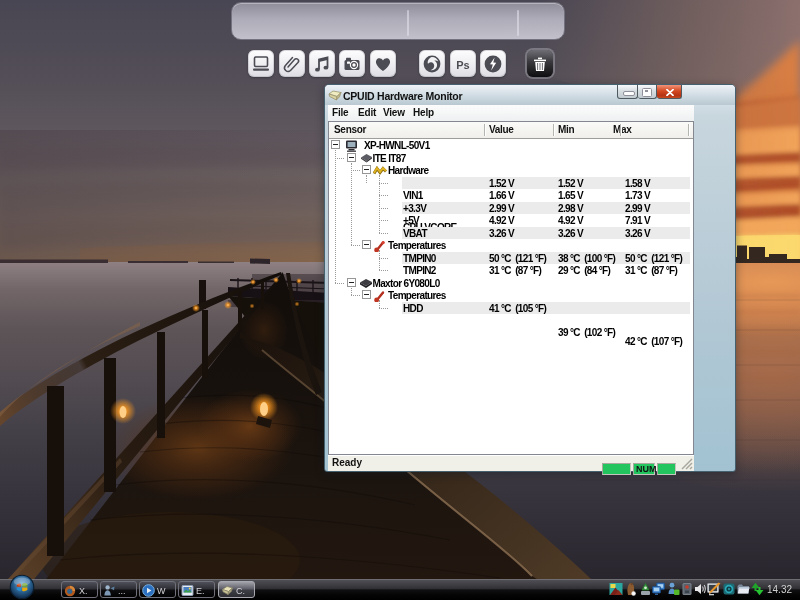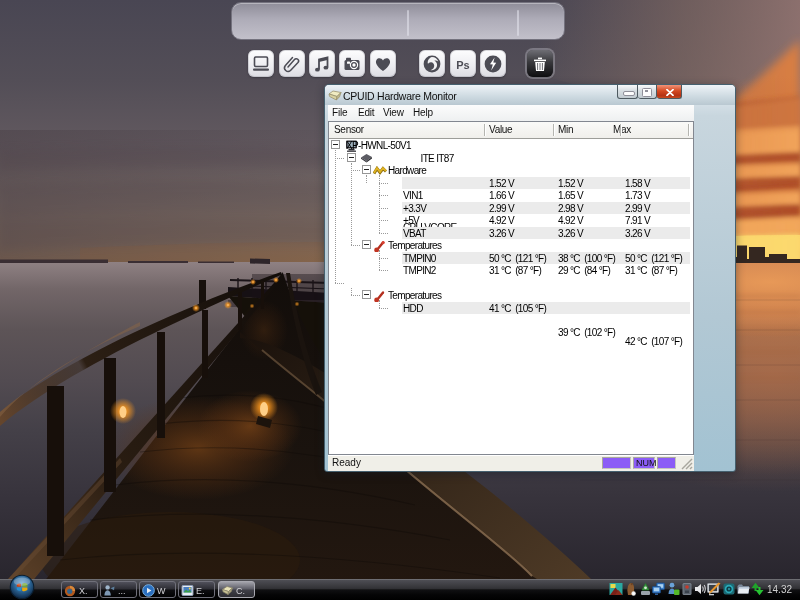--- a/index.html
+++ b/index.html
@@ -10,21 +10,21 @@
 background:linear-gradient(#8f8d99,#aeacb8 45%,#c2c0ca);border:1px solid #74727e;box-sizing:border-box;
 box-shadow:inset 0 1px 0 rgba(255,255,255,.35);}
 .dkb{position:absolute;top:7px;width:26px;height:27px;border-radius:6px;
 background:linear-gradient(#fdfdfe,#ececf0 60%,#dcdce2);box-shadow:0 1px 2px rgba(40,40,50,.55), inset 0 0 0 1px rgba(120,120,130,.25);margin-top:40px;}
 .dkb svg{position:absolute;left:50%;top:50%;transform:translate(-50%,-50%);}
 .dksep{position:absolute;top:7px;width:2px;height:26px;background:rgba(230,230,238,.55);border-radius:1px;}
 #dtrash{background:linear-gradient(#6e6e74,#38383c 45%,#0e0e10);box-shadow:0 0 0 2px rgba(210,210,218,.35), 0 1px 2px rgba(30,30,36,.6);}
 
 #win{position:absolute;left:324px;top:84px;width:412px;height:388px;border-radius:5px 5px 3px 3px;
 background:linear-gradient(#e6edf3 0%,#c8d6de 8%,#b2c8d4 60%,#a2c2d2 100%);border:1px solid #45606e;box-sizing:border-box;
-box-shadow:0 2px 8px rgba(20,30,40,.45);}
+box-shadow:0 2px 8px rgba(20,30,40,.45);font-weight:bold;}
 #tbar{position:absolute;left:0;top:0;width:100%;height:20px;border-radius:4px 4px 0 0;
 background:linear-gradient(#eef3f7,#cfdbe2 55%,#b9c8d1);}
 #ttl{position:absolute;left:18px;top:4.5px;font-size:10.5px;letter-spacing:-0.25px;color:#101010;}
 #wicon{position:absolute;left:3px;top:5px;}
 .cbg{position:absolute;top:0px;height:14px;box-sizing:border-box;border:1px solid #4e5a60;border-top:none;}
 #cmin{left:292px;width:21px;border-radius:0 0 3px 3px;background:linear-gradient(#f7f9fa,#d7dee2 45%,#c1cad0);}
 #cmax{left:313px;width:19px;border-radius:0 0 3px 3px;background:linear-gradient(#f7f9fa,#d7dee2 45%,#c1cad0);border-left:none;}
 #ccls{left:332px;width:25px;border-radius:0 0 3px 3px;background:linear-gradient(#f0937a,#d54a22 45%,#b63314 80%,#c54a20);border-left:none;}
 .glyph{position:absolute;}
 #menubar{position:absolute;left:3px;top:20px;width:366px;height:16px;background:linear-gradient(#fcfcfc,#eef0f1);
@@ -36,21 +36,21 @@
 .hsep{position:absolute;top:2px;width:1px;height:12px;background:#b5b5b0;box-shadow:1px 0 0 #fff;}
 .row{position:absolute;left:1px;width:362px;height:13px;font-size:10px;letter-spacing:-0.65px;color:#000;}
 .band{position:absolute;left:72px;width:288px;height:12.5px;background:#ebebeb;}
 .rt{position:absolute;top:1px;white-space:nowrap;}
 .ebox{position:absolute;width:9px;height:9px;top:1px;background:#fff;border:1px solid #969696;box-sizing:border-box;}
 .ebox i{position:absolute;left:1px;top:3px;width:5px;height:1px;background:#222;}
 .ric{position:absolute;top:0;}
 .tl{position:absolute;border-left:1px dotted #9a9a9a;width:0;}
 .tlh{position:absolute;border-top:1px dotted #9a9a9a;height:0;}
 #sbar{position:absolute;left:3px;top:370px;width:366px;height:15px;background:#f0efe8;border-top:1px solid #fff;font-size:10px;color:#111;}
-.sbox{position:absolute;top:1px;height:12px;box-sizing:border-box;border:1px solid #c6c5bd;border-top-color:#a9a89f;border-left-color:#a9a89f;background:#8b5cf6;font-size:9px;line-height:10px;}
+.sbox{position:absolute;top:7px;height:12px;box-sizing:border-box;border:1px solid #c6c5bd;border-top-color:#a9a89f;border-left-color:#a9a89f;background:#22c55e;font-size:9px;line-height:10px;}
 
 #taskbar{position:absolute;left:0;top:579px;width:800px;height:21px;
 background:linear-gradient(#8a8a8e 0%,#4e4e54 5%,#323236 45%,#101012 52%,#050506 75%,#000 100%);}
 .tkb{position:absolute;top:2px;height:17px;border-radius:3px;box-sizing:border-box;border:1px solid #70707a;
 background:linear-gradient(#50505a,#2e2e35 45%,#0d0d10 55%,#010102);color:#d2d2d6;font-size:9px;}
 .tkb .lbl{position:absolute;left:17px;top:4px;}
 .tkb svg{position:absolute;left:2px;top:2px;}
 #tkb5{background:linear-gradient(#a2a2aa,#60606a 45%,#3e3e46 55%,#2c2c32);border-color:#a8a8b0;}
 .tray{position:absolute;top:3px;}
 #clock{position:absolute;left:767px;top:5px;font-size:10px;color:#d0d0d0;}
@@ -425,32 +425,32 @@
   <div class="row" style="top:17px;">
    <div class="ebox" style="left:1px;">
           <i></i>
         </div>
    <svg class="ric" style="left:15px;top:0.5px;" width="13" height="12" viewBox="0 0 13 12">
           <rect x="1" y="0.5" width="11" height="8" rx="1" fill="#2a2a30"></rect>
           <rect x="2.6" y="2" width="7.8" height="5" fill="#9db0bd"></rect>
           <rect x="3.5" y="9" width="6" height="1.4" fill="#2a2a30"></rect>
           <rect x="2" y="10.6" width="9" height="1.2" fill="#2a2a30"></rect>
         </svg>
-   <span class="rt" style="left:16px;">XP-HWNL-50V1</span>
+   <span class="rt" style="left:34px;">XP-HWNL-50V1</span>
   </div>
   <div class="row" style="top:29.5px;">
    <div class="ebox" style="left:17px;">
           <i></i>
         </div>
    <svg class="ric" style="left:30px;top:1.5px;" width="13" height="10" viewBox="0 0 13 10">
           <path d="M1 4.5 L6.5 1 L12 4 L6.5 8 Z" fill="#5c5c64"></path>
           <path d="M1 4.5 L6.5 8 L6.5 9.4 L1 5.8 Z" fill="#3a3a40"></path>
           <path d="M12 4 L6.5 8 L6.5 9.4 L12 5.4 Z" fill="#2c2c31"></path>
         </svg>
-   <span class="rt" style="left:42.5px;margin-left:48px;">ITE IT87</span>
+   <span class="rt" style="left:42.5px;">ITE IT87</span>
   </div>
   <div class="row" style="top:42px;">
    <div class="ebox" style="left:32px;">
           <i></i>
         </div>
    <svg class="ric" style="left:43px;top:1.5px;" width="14" height="10" viewBox="0 0 14 10">
           <path d="M1 7.5 L4 2.5 L7 6.5 L10 2.5 L13 5.5" fill="none" stroke="#8a6d0e" stroke-width="3"></path>
           <path d="M1 7 L4 2 L7 6 L10 2 L13 5" fill="none" stroke="#e0b322" stroke-width="1.8"></path>
         </svg>
    <span class="rt" style="left:58px;">Hardware</span>
@@ -504,20 +504,31 @@
    <span class="rt" style="left:73px;">TMPIN0</span>
         <span class="rt" style="left:159px;">50 °C&nbsp; (121 °F)</span>
         <span class="rt" style="left:228px;">38 °C&nbsp; (100 °F)</span>
         <span class="rt" style="left:295px;">50 °C&nbsp; (121 °F)</span>
   </div>
   <div class="row" style="top:142px;">
    <span class="rt" style="left:73px;">TMPIN2</span>
         <span class="rt" style="left:159px;">31 °C&nbsp; (87 °F)</span>
         <span class="rt" style="left:228px;">29 °C&nbsp; (84 °F)</span>
         <span class="rt" style="left:295px;">31 °C&nbsp; (87 °F)</span>
+  </div>
+  <div class="row" style="top:154.5px;">
+   <div class="ebox" style="left:17px;">
+          <i></i>
+        </div>
+   <svg class="ric" style="left:29px;top:1px;" width="14" height="11" viewBox="0 0 14 11">
+          <path d="M1 4.5 L7 1 L13 4 L7 8 Z" fill="#3c3c42"></path>
+          <path d="M1 4.5 L7 8 L7 10 L1 6.5 Z" fill="#26262b"></path>
+          <path d="M13 4 L7 8 L7 10 L13 6 Z" fill="#1c1c20"></path>
+        </svg>
+   <span class="rt" style="left:42.5px;">Maxtor 6Y080L0</span>
   </div>
   <div class="row" style="top:167px;">
    <div class="ebox" style="left:32px;">
           <i></i>
         </div>
    <svg class="ric" style="left:43px;top:0.5px;" width="14" height="12" viewBox="0 0 14 12">
           <line x1="4" y1="10" x2="10" y2="2.5" stroke="#b43020" stroke-width="2.4" stroke-linecap="round"></line>
           <circle cx="3.6" cy="10" r="2.4" fill="#c03422"></circle>
         </svg>
    <span class="rt" style="left:58px;">Temperatures</span>

